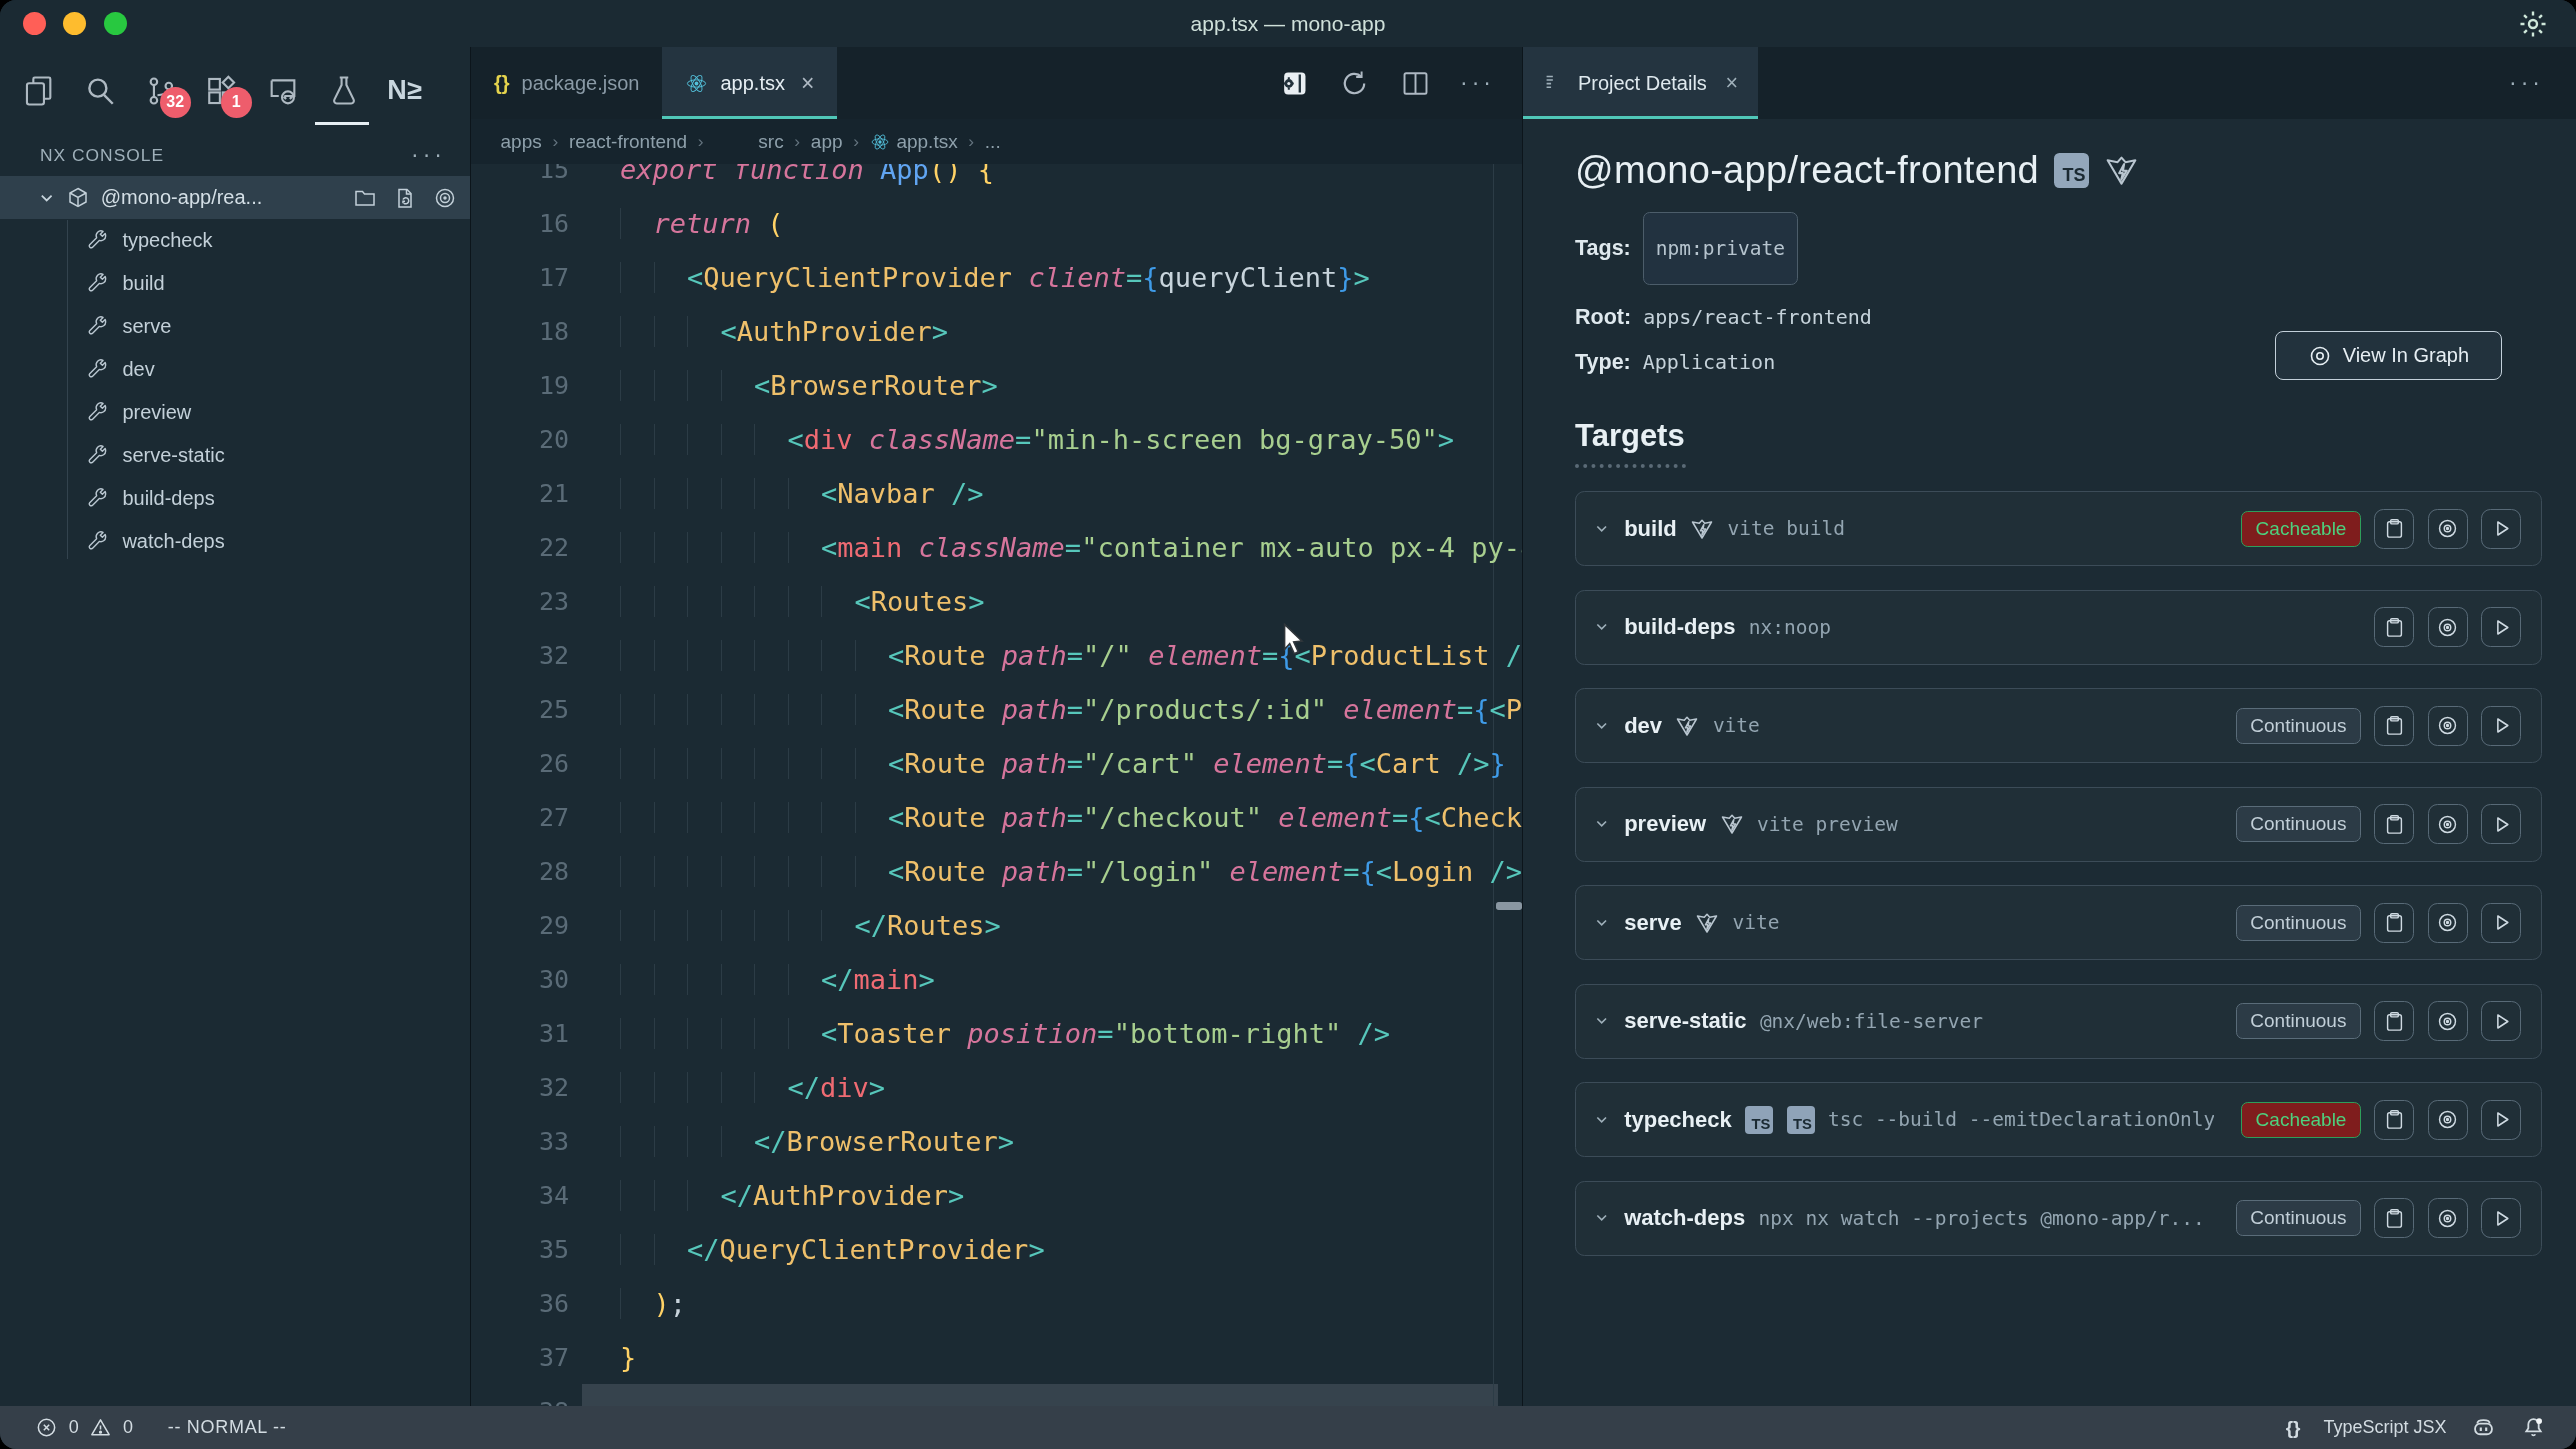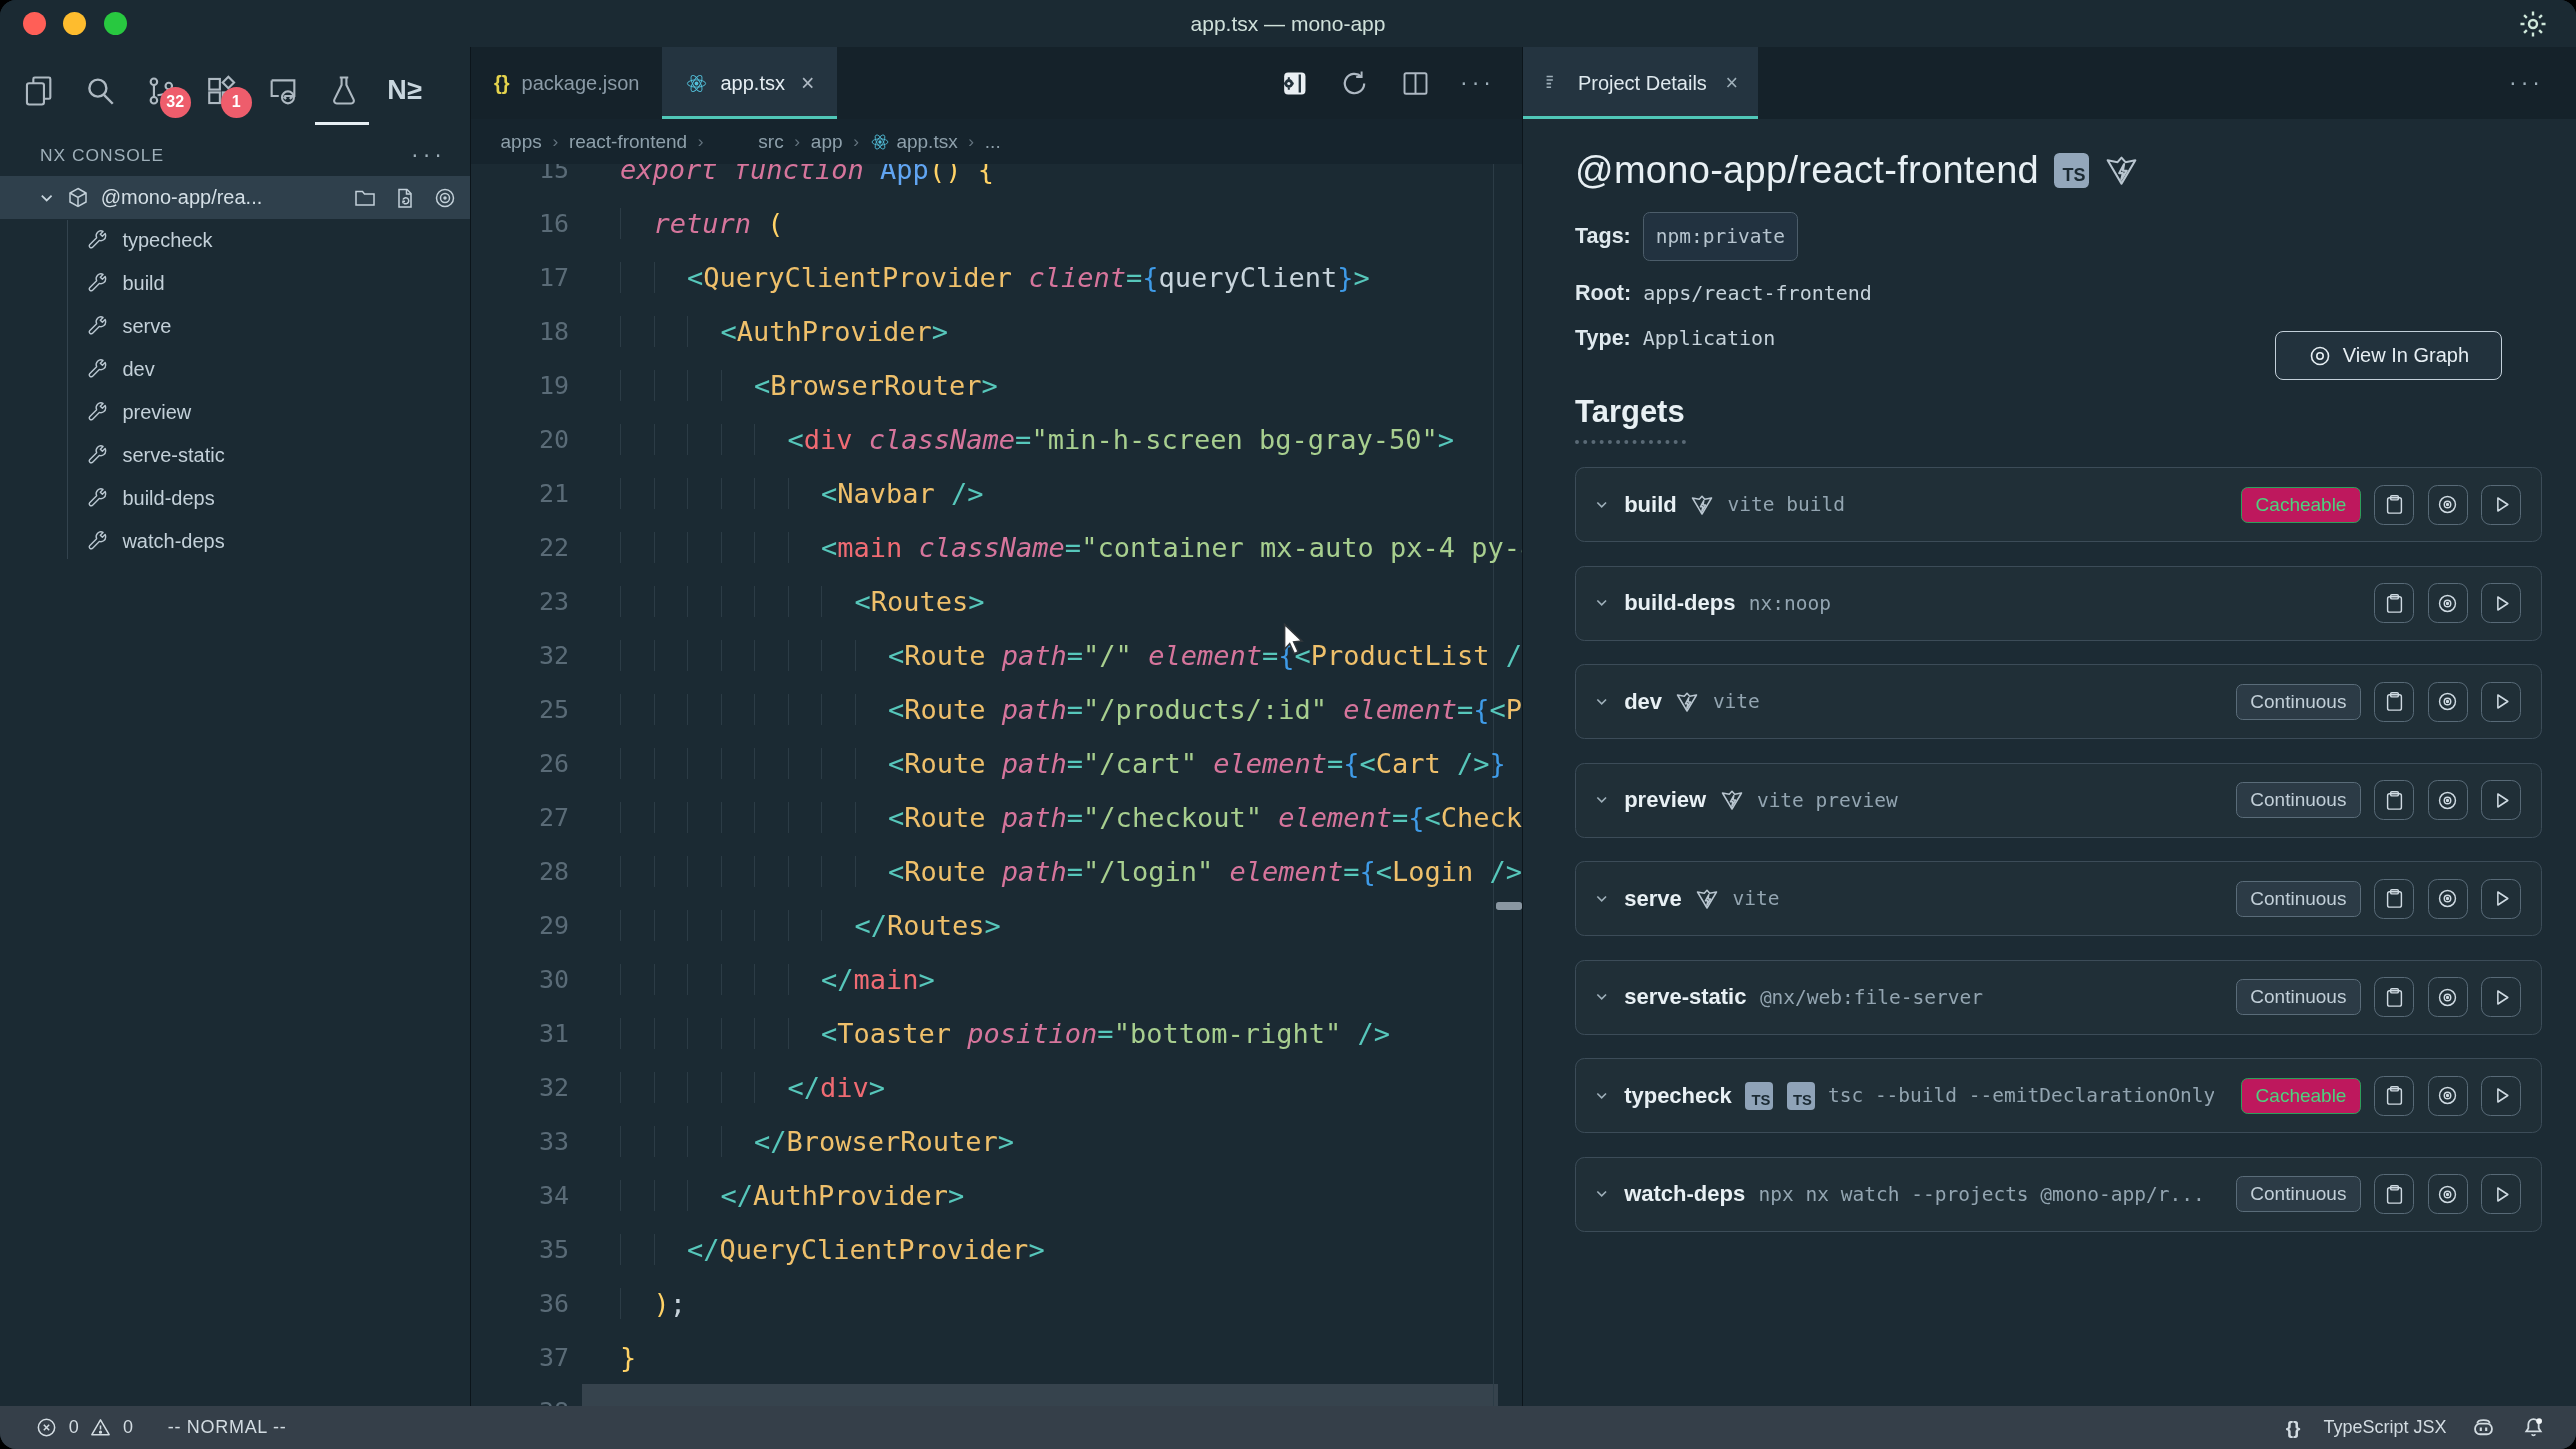--- a/index.html
+++ b/index.html
@@ -76,33 +76,33 @@
   .rp-strip .dots{align-self:center;padding-right:32px;}
   .rp-content{flex:1;position:relative;padding:29.5px 0 0 52px;min-height:0;}
   .rp-title-row{display:flex;align-items:center;gap:14.8px;}
   .rp-title{font-size:38px;font-weight:500;color:#e8f0f4;letter-spacing:0.3px;}
   .ts-badge{width:35px;height:35px;border-radius:5.4px;background:#93a7bb;color:#1b2a33;font-weight:bold;font-size:18px;
     display:flex;align-items:end;justify-content:end;padding:0 3.4px 2px 0;box-sizing:border-box;}
   .meta-row{display:flex;align-items:center;gap:12px;margin-top:20px;color:#dfe9ee;font-size:21.5px;}
   .meta-label{font-weight:bold;}
   .meta-value{font-family:"DejaVu Sans Mono",monospace;font-size:20px;color:#c6d3db;}
   .tag-chip{font-family:"DejaVu Sans Mono",monospace;font-size:19.5px;color:#b6c4ce;background:#223240;
-    border:1.3px solid #4c5d6a;border-radius:6.7px;padding:12px 12px;}
+    border:1.3px solid #4c5d6a;border-radius:6.7px;padding:24px 12px;}
   .graph-btn{position:absolute;top:212px;right:74px;width:225px;height:47px;border:1.3px solid #c3d0da;border-radius:8px;
     background:#22323d;display:flex;align-items:center;justify-content:center;gap:10.7px;color:#e6eef3;font-size:20px;}
   .targets-h{margin-top:43px;font-size:31px;font-weight:600;color:#e8f0f4;}
   .targets-dots{width:111px;border-top:4.7px dotted #5a6a76;margin-top:10.7px;}
   .cards{margin-top:23px;width:967px;}
   .card{height:75px;margin-bottom:23.5px;border:1.3px solid #3c4c58;border-radius:9.4px;background:rgba(255,255,255,0.02);
     display:flex;align-items:center;padding:0 20px 0 17.4px;box-sizing:border-box;gap:13.4px;}
   .card .tname{font-size:22px;font-weight:600;color:#e8f0f4;white-space:nowrap;}
   .card .tdesc{font-family:"DejaVu Sans Mono",monospace;font-size:19.5px;color:#93a5b1;white-space:nowrap;overflow:hidden;flex-shrink:1;}
   .card .spacer{margin-left:auto;}
   .badge{flex:none;font-size:19px;border-radius:6.7px;padding:6px 13.4px;white-space:nowrap;}
-  .badge.cacheable{color:#4dd17e;border:1.3px solid #2e9e5b;background:#be185d;}
+  .badge.cacheable{color:#4dd17e;border:1.3px solid #2e9e5b;background:#7f1d1d;}
   .badge.continuous{color:#c2cfd8;border:1.3px solid #5a6c79;background:#2c3b46;}
   .icon-btn{flex:none;width:40px;height:40px;border:1.3px solid #586a77;border-radius:9.4px;display:flex;align-items:center;justify-content:center;box-sizing:border-box;}
   .ts-mini{width:28px;height:28px;border-radius:4px;background:#8fa3b8;color:#1b2a33;font-weight:bold;font-size:14.8px;
     display:flex;align-items:end;justify-content:end;padding:0 2.7px 1.3px 0;box-sizing:border-box;flex:none;}
   
   .statusbar{height:43px;flex:none;background:#353f49;display:flex;align-items:center;color:#d3dce2;font-size:18px;}
   .sb-left{display:flex;align-items:center;gap:10.7px;padding-left:35px;}
   .sb-mode{margin-left:24px;letter-spacing:0.7px;}
   .sb-right{margin-left:auto;display:flex;align-items:center;gap:23px;padding-right:29.5px;}
   .sb-braces{font-weight:bold;font-size:19px;}

